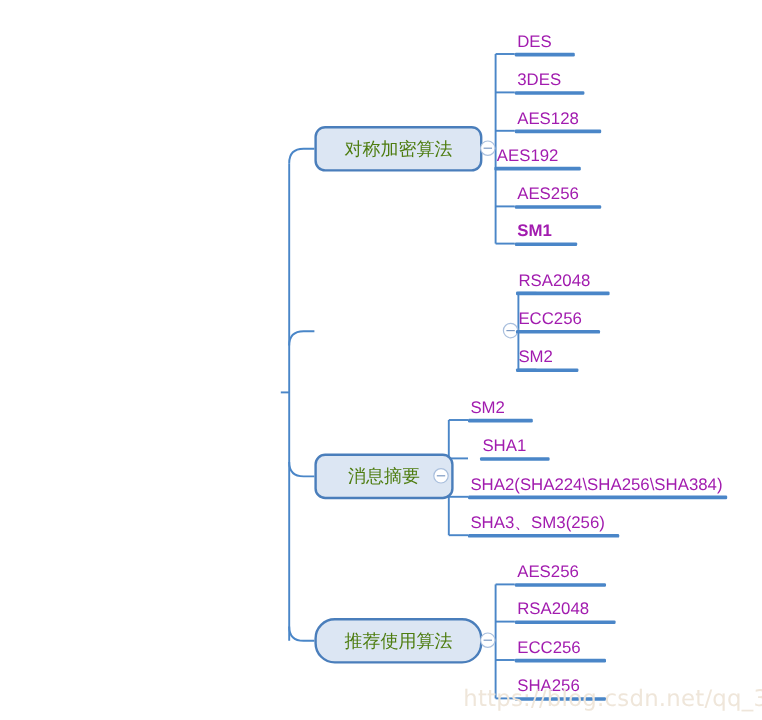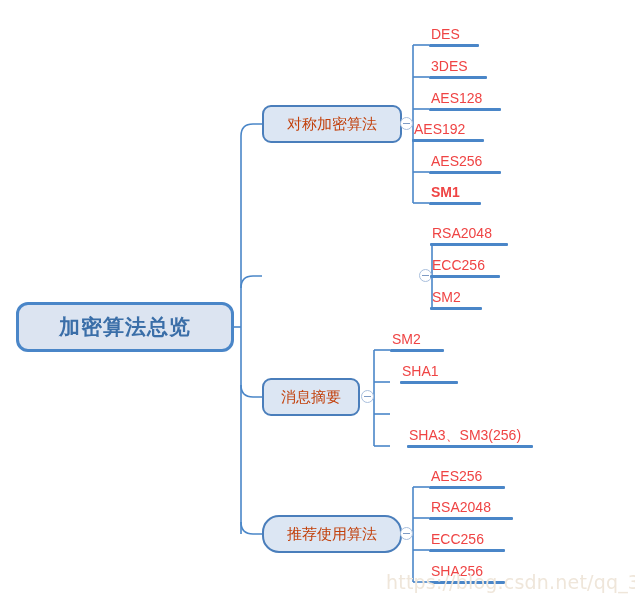--- a/index.html
+++ b/index.html
@@ -58,21 +58,21 @@
     background: #dce6f3;
     border: 2px solid #4a7ebb;
     border-radius: 9px;
     display: flex;
     align-items: center;
     justify-content: center;
     padding: 0 10px;
   }
   .branch-node .branch-label {
     font-size: 15px;
-    color: #c2410c;
+    color: #4d7c0f;
     white-space: nowrap;
   }
 
   
   .toggle {
     position: absolute;
     width: 13px;
     height: 13px;
     box-sizing: border-box;
     border: 1px solid #a9bfdd;
@@ -90,21 +90,21 @@
   }
 
   
   .leaf-node {
     position: absolute;
     white-space: nowrap;
   }
   .leaf-node .leaf-label {
     display: block;
     font-size: 14px;
-    color: #ef4444;
+    color: #a21caf;
     line-height: 17px;
     padding: 0 2px 1px 2px;
   }
   .leaf-node .leaf-bar {
     display: block;
     height: 3px;
     background: #4a86c8;
     border-radius: 1px;
   }
 
@@ -165,23 +165,20 @@
 
       <path d="M402,534 L413,534"></path>
       <path d="M413,487 L413,582"></path>
       <path d="M413,487 L429,487"></path>
       <path d="M413,518 L429,518"></path>
       <path d="M413,550 L429,550"></path>
       <path d="M413,582 L429,582"></path>
     </g>
   </svg>
 
-  <div class="root-node">
-    <span class="root-label">加密算法总览</span>
-  </div>
 
   <div class="branch-node" style="left:262px; top:105px; width:140px; height:38px;">
     <span class="branch-label">对称加密算法</span>
   </div>
   <div class="toggle" style="left:400px; top:117px;"></div>
 
   <div class="leaf-node" style="left:429px; top:26px;">
     <span class="leaf-label">DES</span>
     <span class="leaf-bar" style="width:50px;"></span>
   </div>
@@ -214,34 +211,38 @@
   </div>
   <div class="leaf-node" style="left:430px; top:257px;">
     <span class="leaf-label">ECC256</span>
     <span class="leaf-bar" style="width:70px;"></span>
   </div>
   <div class="leaf-node" style="left:430px; top:289px;">
     <span class="leaf-label">SM2</span>
     <span class="leaf-bar" style="width:52px;"></span>
   </div>
 
-  <div class="branch-node" style="left:262px; top:378px; width:98px; height:38px;">
+  <div class="branch-node" style="left:262px; top:378px; width:116px; height:38px;">
     <span class="branch-label">消息摘要</span>
   </div>
   <div class="toggle" style="left:361px; top:390px;"></div>
 
   <div class="leaf-node" style="left:390px; top:331px;">
     <span class="leaf-label">SM2</span>
     <span class="leaf-bar" style="width:54px;"></span>
   </div>
   <div class="leaf-node" style="left:400px; top:363px;">
     <span class="leaf-label">SHA1</span>
     <span class="leaf-bar" style="width:58px;"></span>
   </div>
-  <div class="leaf-node" style="left:390px; top:427px;margin-left:17px;">
+  <div class="leaf-node" style="left:390px; top:395px;">
+    <span class="leaf-label">SHA2(SHA224\SHA256\SHA384)</span>
+    <span class="leaf-bar" style="width:216px;"></span>
+  </div>
+  <div class="leaf-node" style="left:390px; top:427px;">
     <span class="leaf-label">SHA3、SM3(256)</span>
     <span class="leaf-bar" style="width:126px;"></span>
   </div>
 
   <div class="branch-node" style="left:262px; top:515px; width:140px; height:38px;border-radius:17px;">
     <span class="branch-label">推荐使用算法</span>
   </div>
   <div class="toggle" style="left:400px; top:527px;"></div>
 
   <div class="leaf-node" style="left:429px; top:468px;">

